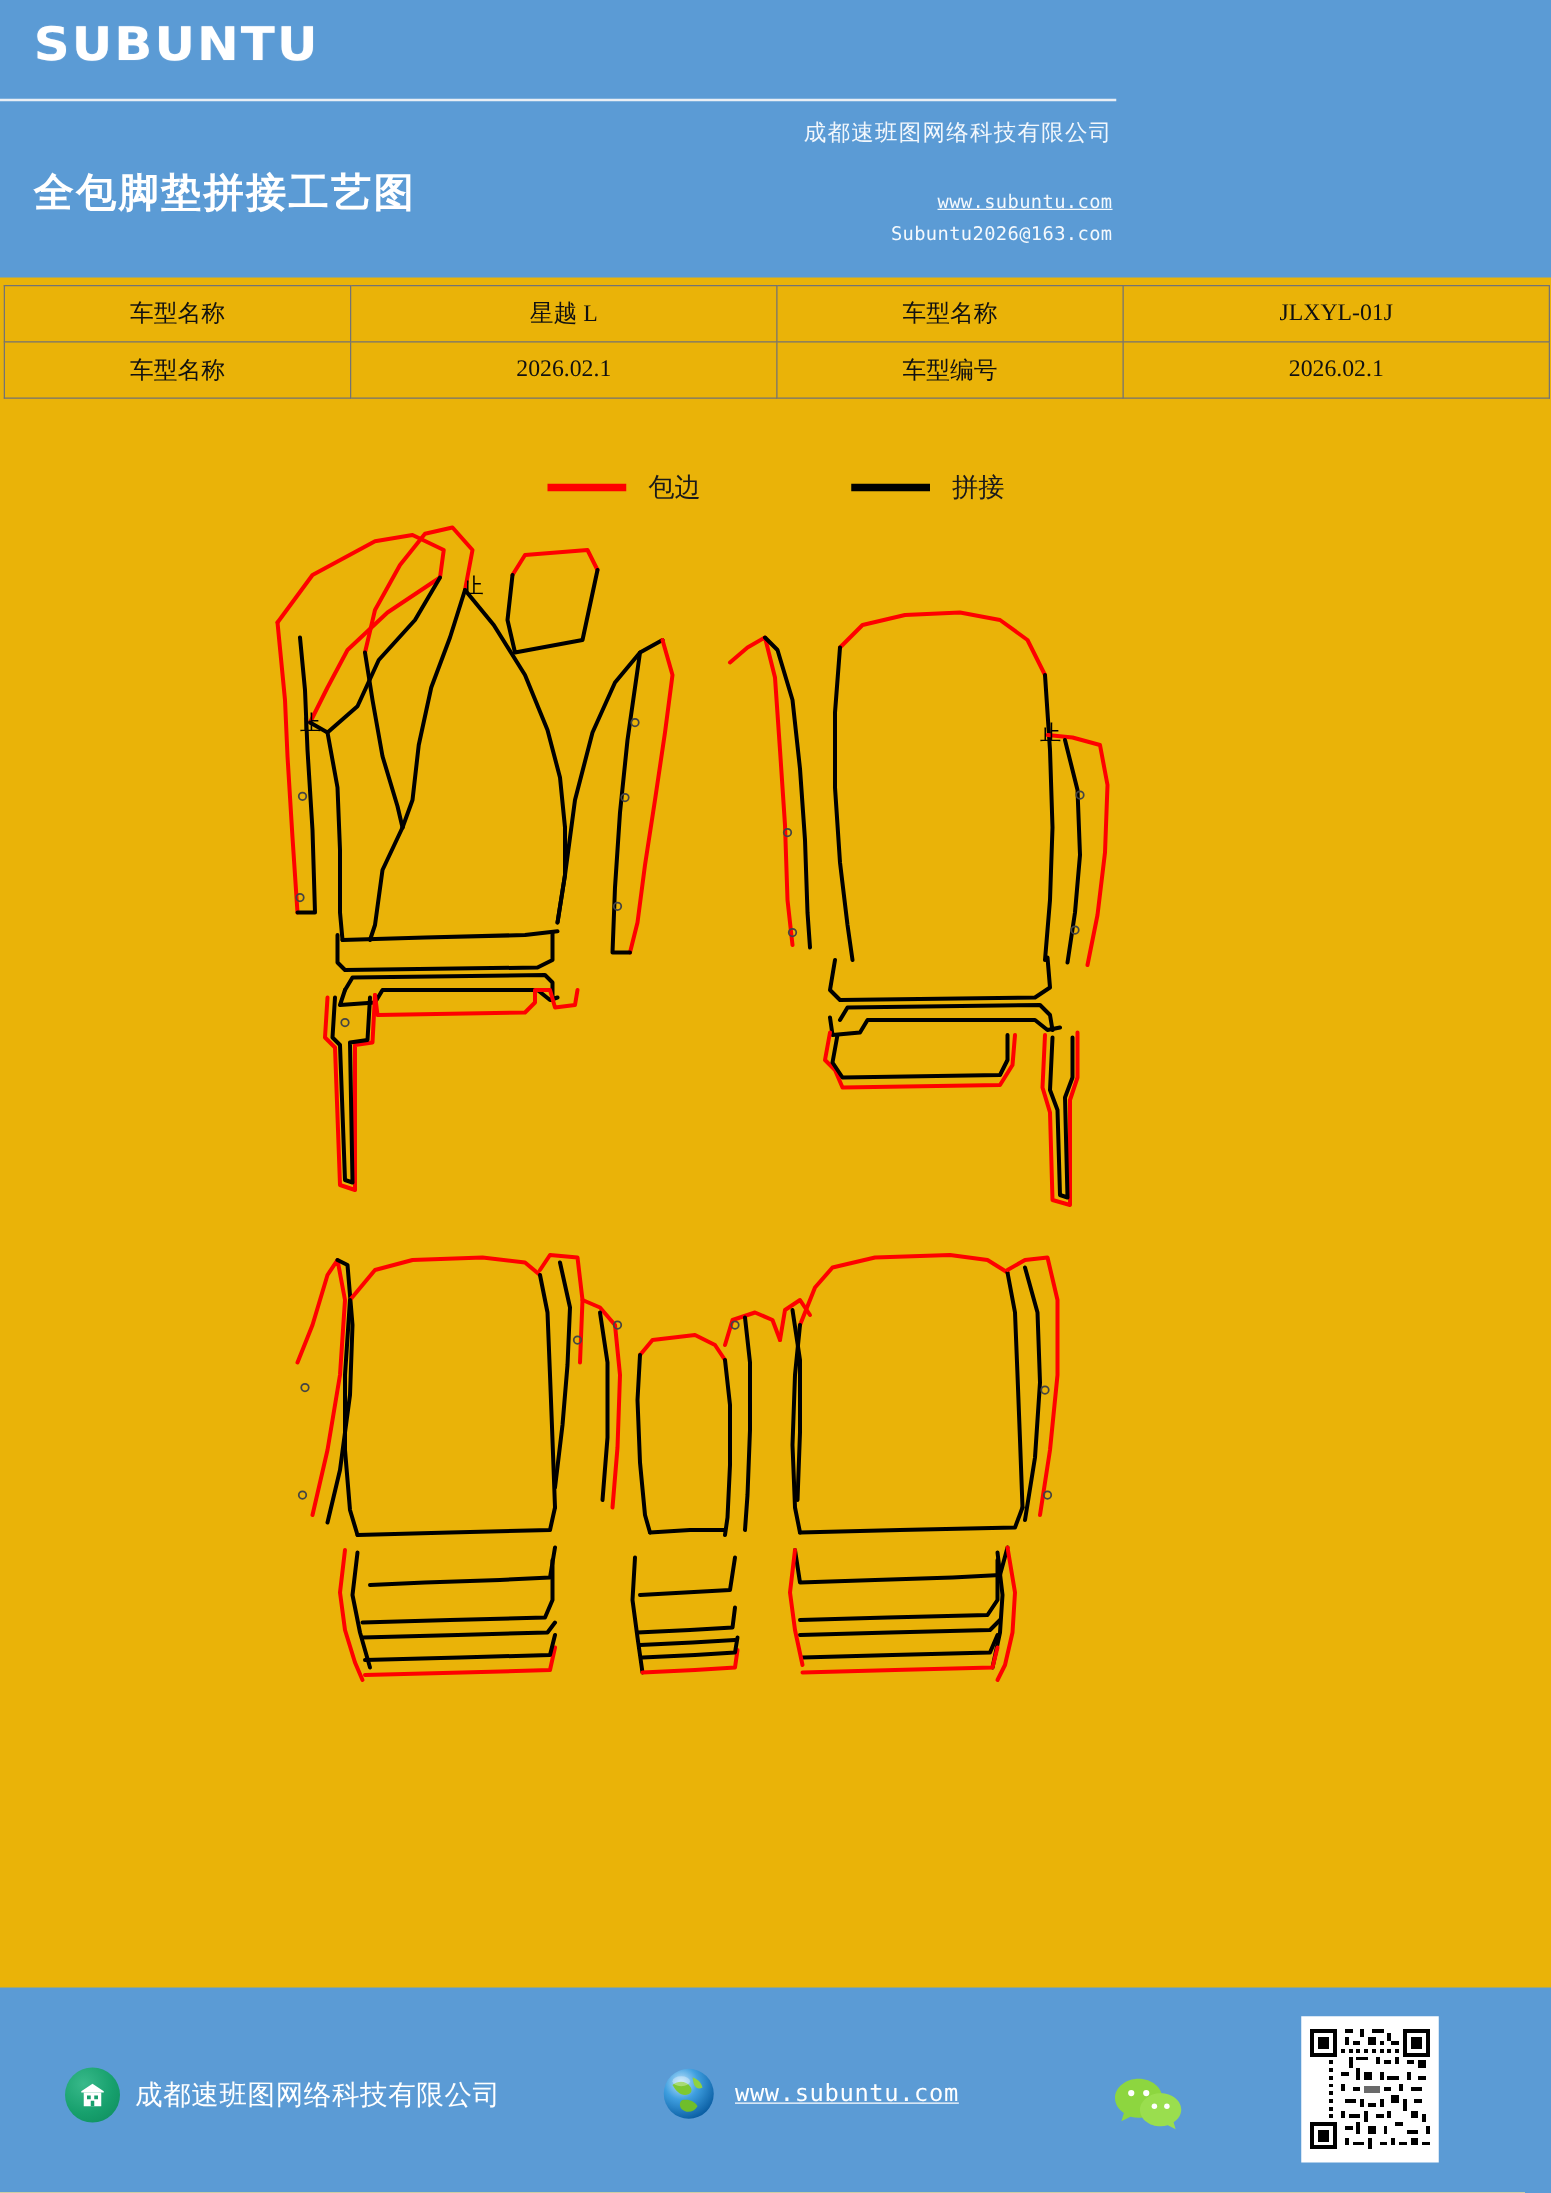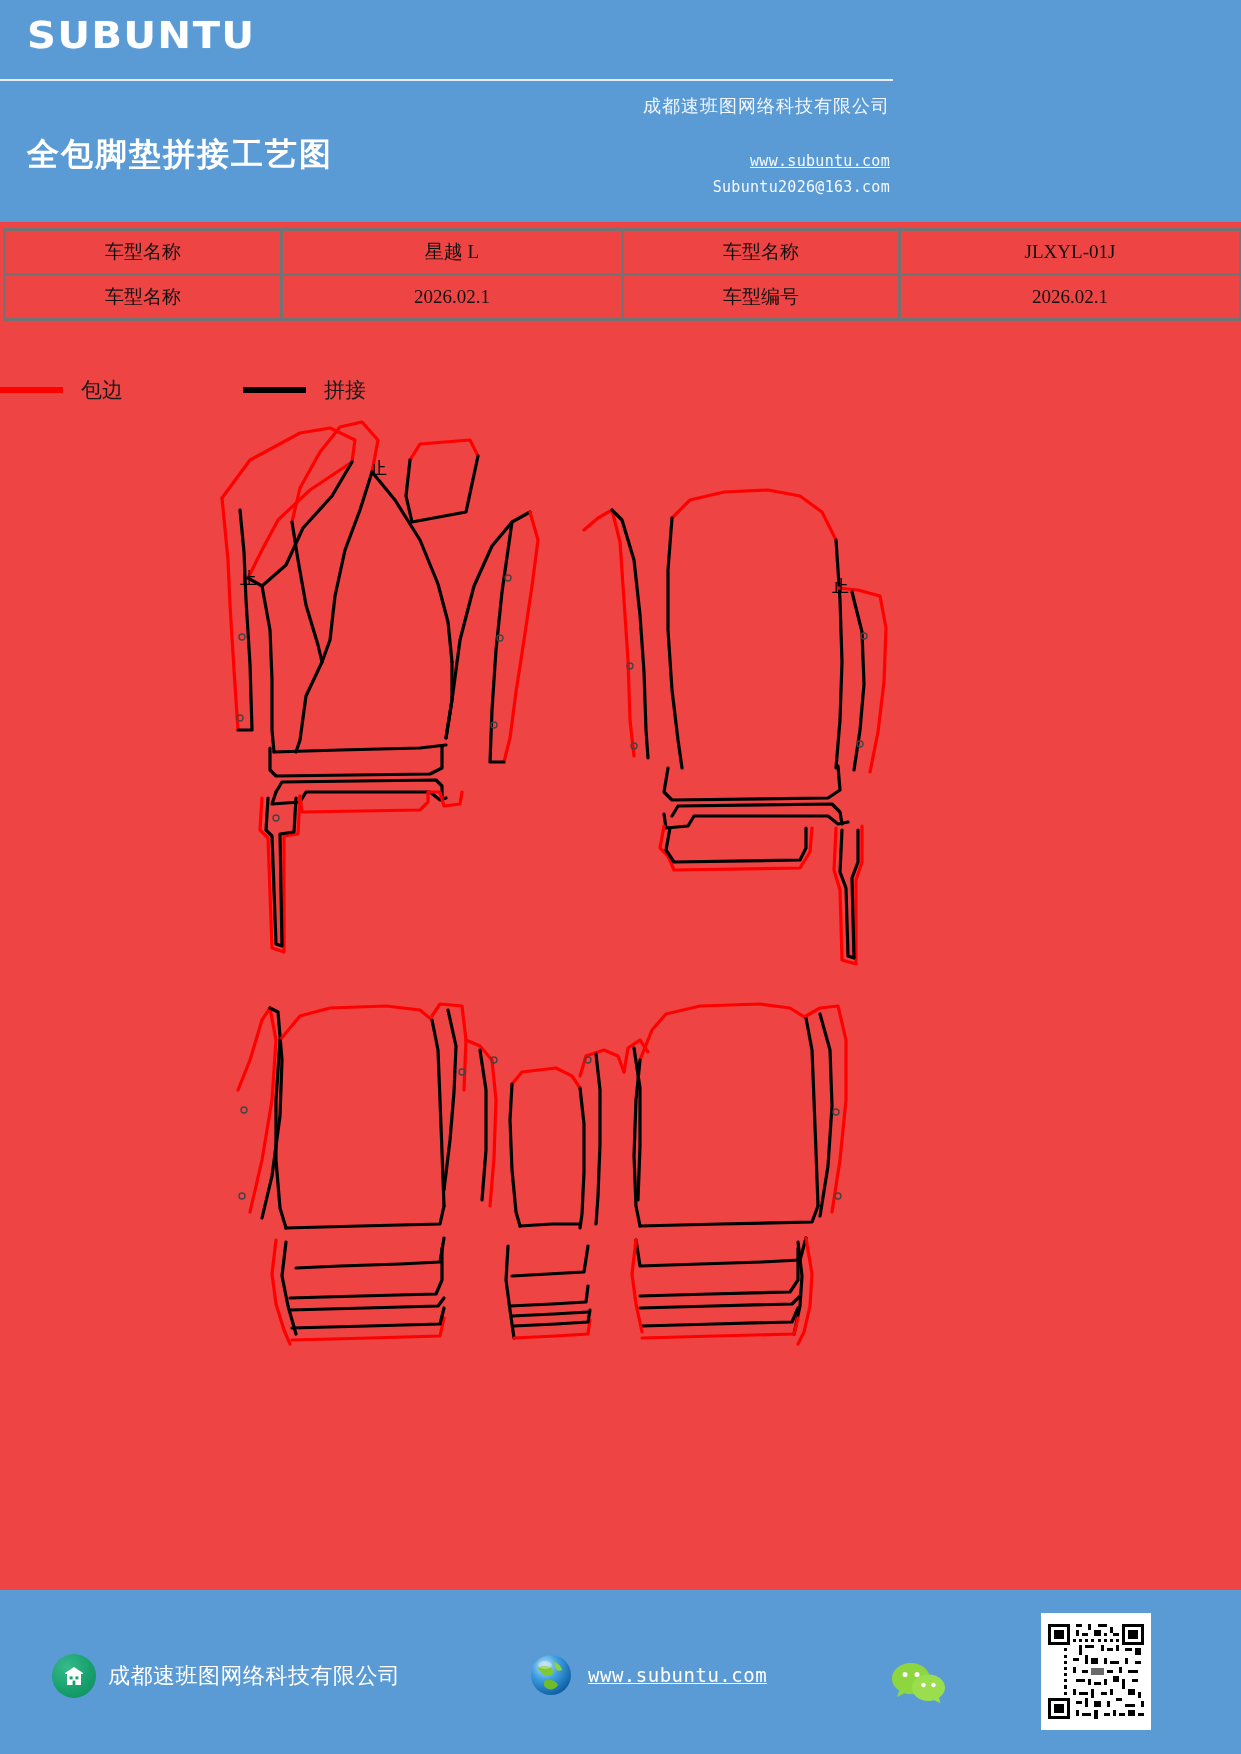--- a/index.html
+++ b/index.html
@@ -7,21 +7,21 @@
     width: 1241px;
     height: 1754px;
     background: #ffffff;
     font-family: "Liberation Serif", "DejaVu Serif", serif;
     overflow: hidden;
   }
   .page {
     position: relative;
     width: 1241px;
     height: 1754px;
-    background: #ef4444;
+    background: #eab308;
   }
 
   
   .header {
     position: absolute;
     top: 0; left: 0;
     width: 1241px;
     height: 222px;
     background: #5b9bd5;
     overflow: hidden;
@@ -97,38 +97,39 @@
 
   
   .info-table {
     position: absolute;
     top: 228px; left: 3px;
     width: 1235px;
     border-collapse: collapse;
     table-layout: fixed;
   }
   .info-table td {
-    border: 3px solid #737373;
+    border: 1px solid #737373;
     height: 45px;
     text-align: center;
     vertical-align: middle;
     font-size: 19px;
     color: #111111;
     font-family: "Liberation Serif", serif;
   }
   .info-table td.label { width: 277px; }
   .info-table td.value { width: 341px; margin-left: 36px; }
 
   
   .legend {
     position: absolute;
     top: 360px; left: 0;
     width: 1241px;
     height: 60px;
     display: flex;
+    justify-content: center;
     align-items: center;
     gap: 120px;
   }
   .legend-item {
     display: flex;
     align-items: center;
     gap: 18px;
   }
   .legend-swatch {
     display: block;

